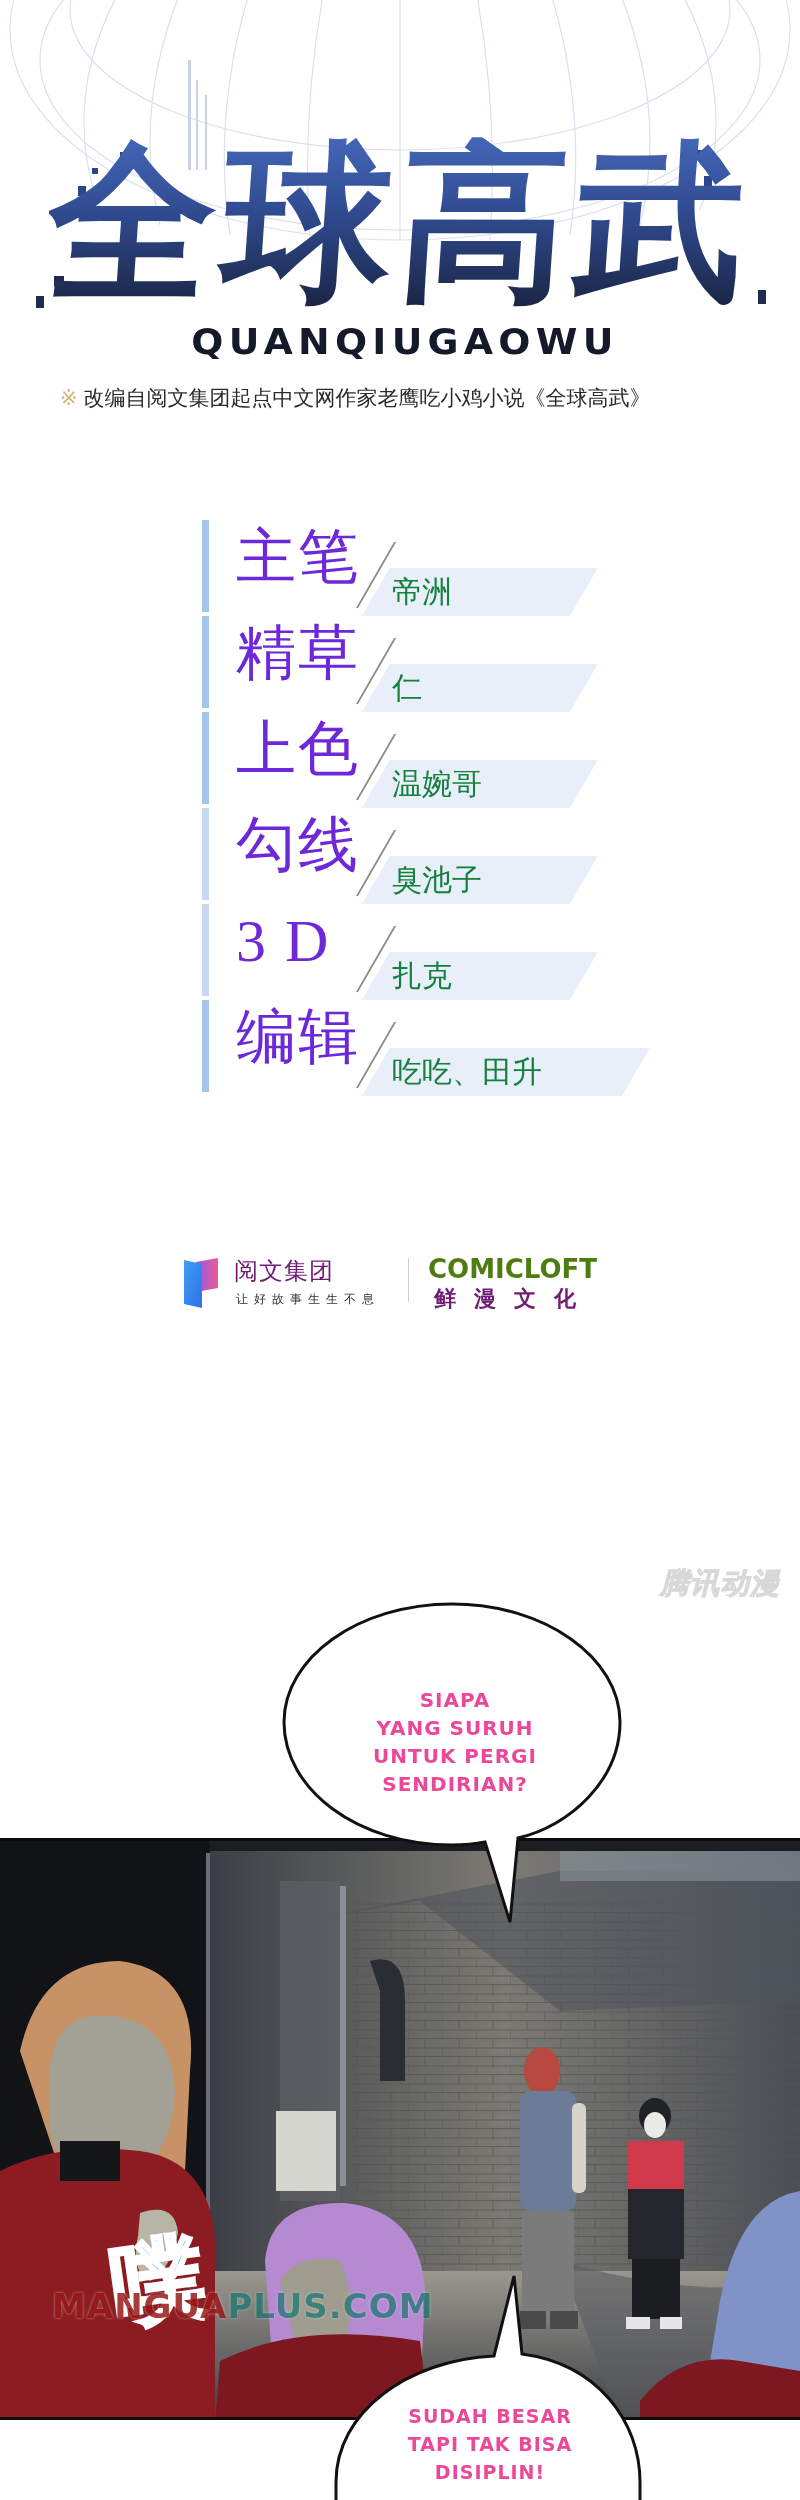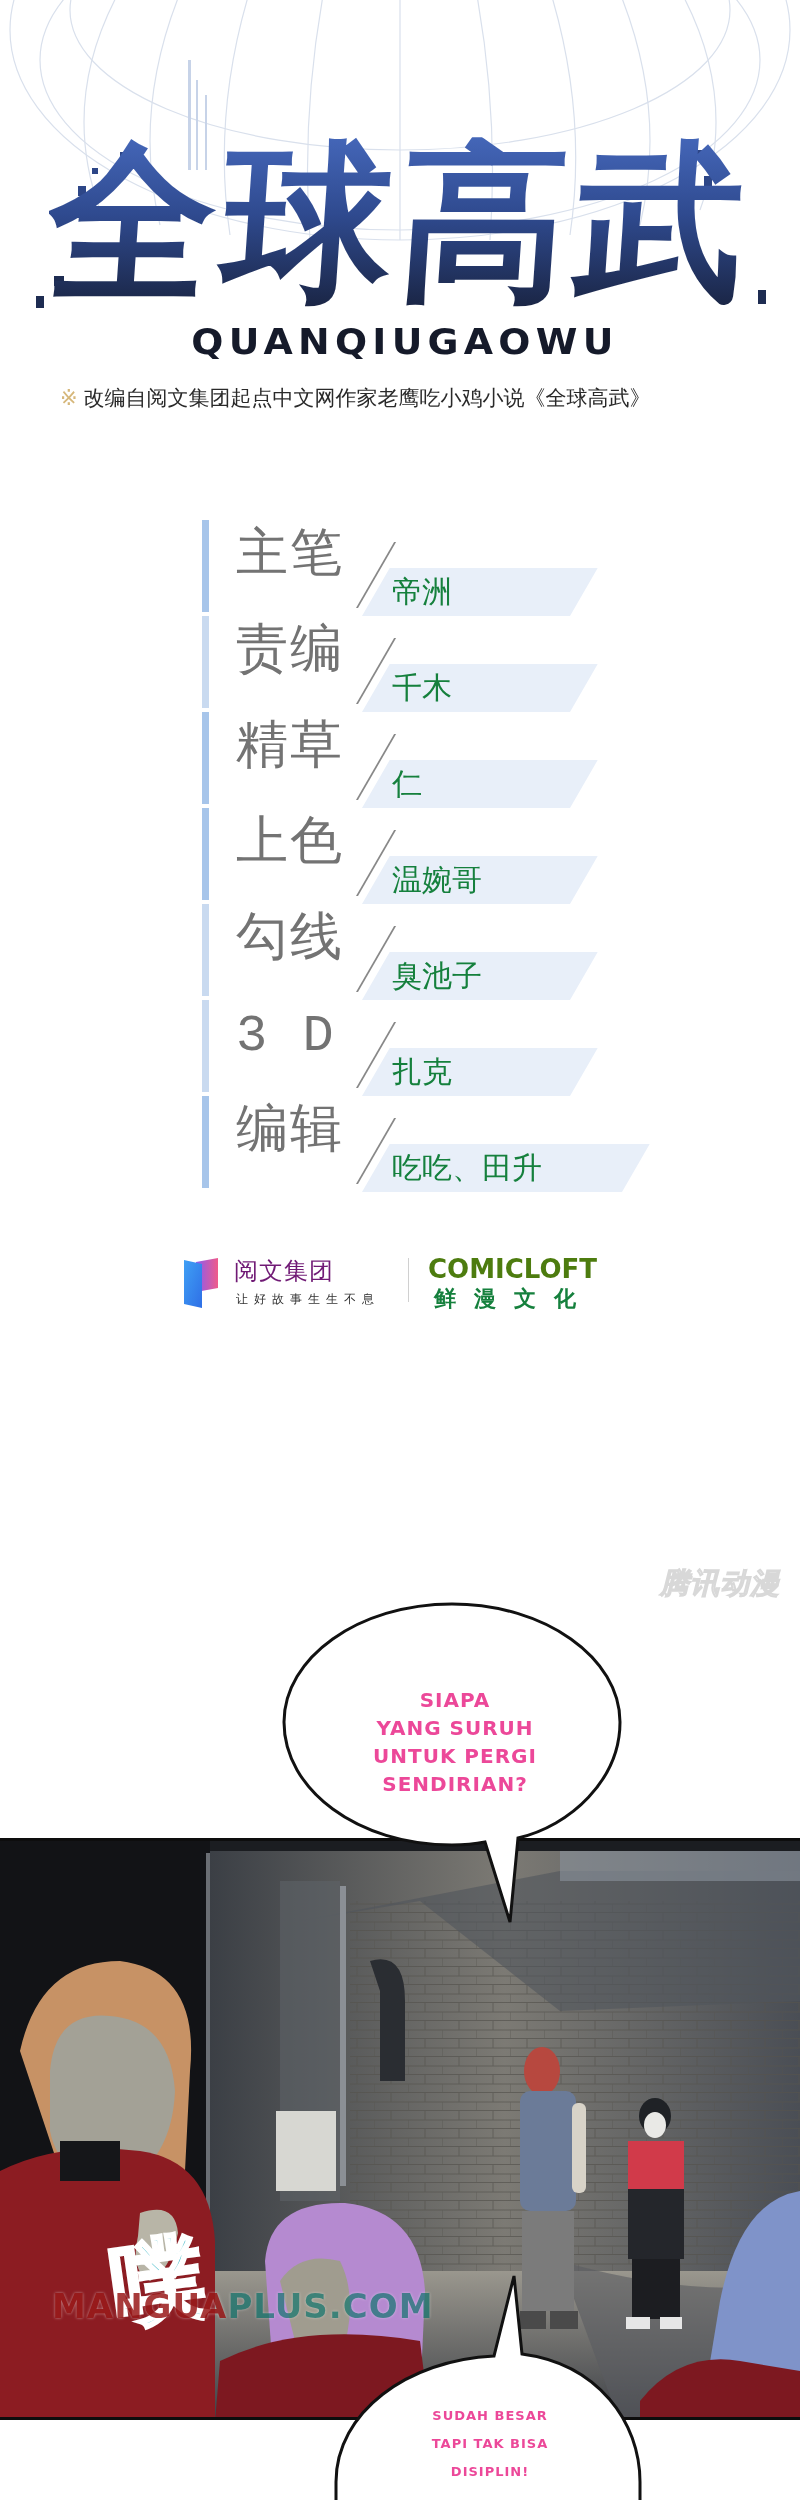--- a/index.html
+++ b/index.html
@@ -34,42 +34,42 @@
     font-family: "DejaVu Sans", sans-serif;
   }
   #subtitle .mark { color: #d6b77a; margin-right: 6px; }
 
   
   #credits { left: 202px; top: 518px; width: 420px; }
   .credit-row { position: relative; height: 96px; }
   .credit-row .bar { position: absolute; left: 0; top: 2px; width: 7px; height: 92px; background: #c9daf0; }
   .credit-row.alt .bar { background: #a7c5ea; }
   .credit-role {
-    position: absolute; left: 34px; top: 14px; font-size: 52px; line-height: 50px; color: #737373;
-    font-family: Liberation Mono, monospace; letter-spacing: 2px;
+    position: absolute; left: 34px; top: 14px; font-size: 60px; line-height: 50px; color: #6d28d9;
+    font-family: Liberation Serif, serif; letter-spacing: 2px;
   }
   .credit-slash { position: absolute; left: 154px; top: 24px; width: 2px; height: 66px; background: #888; transform: skewX(-30deg); transform-origin: bottom left; }
   .credit-name-bg {
     position: absolute; left: 160px; top: 50px; width: 208px; height: 48px;
     background: #e8eff9; transform: skewX(-30deg); transform-origin: bottom left;
   }
   .credit-row.wide .credit-name-bg { width: 260px; }
   .credit-name {
     position: absolute; left: 190px; top: 52px; font-size: 30px; line-height: 44px; color: #15803d;
     font-family: "DejaVu Sans", sans-serif; white-space: nowrap;
   }
 
   
   #logos { left: 182px; top: 1248px; width: 430px; height: 66px; }
   #yuewen-icon { position: absolute; left: 0; top: 6px; width: 40px; height: 56px; }
   #yuewen-name { position: absolute; left: 52px; top: 4px; font-size: 24px; line-height: 38px; color: #701a75; letter-spacing: 1px; }
   #yuewen-slogan { position: absolute; left: 54px; top: 44px; font-size: 12px; line-height: 14px; color: #333; letter-spacing: 6px; white-space: nowrap; }
   #logo-divider { position: absolute; left: 226px; top: 10px; width: 1px; height: 44px; background: #d0d0d0; }
   #comicloft-en { position: absolute; left: 246px; top: 6px; font-size: 26px; line-height: 30px; font-weight: bold; color: #4d7c0f; letter-spacing: 0px; }
-  #comicloft-cn { position: absolute; left: 252px; top: 38px; font-size: 22px; line-height: 26px; font-weight: bold; color: #15803d; letter-spacing: 18px; white-space: nowrap; }
+  #comicloft-cn { position: absolute; left: 252px; top: 38px; font-size: 22px; line-height: 26px; font-weight: bold; color: #701a75; letter-spacing: 18px; white-space: nowrap; }
 
   #tencent-watermark {
     left: 660px; top: 1566px; font-size: 29px; line-height: 34px; font-weight: bold; font-style: italic;
     color: #f4f4f4; -webkit-text-stroke: 1px #d8d8d8; letter-spacing: 1px;
   }
 
   
   .bubble-svg { position: absolute; overflow: visible; }
   .bubble-text {
     position: absolute; text-align: center; font-family: "DejaVu Sans", sans-serif;
@@ -139,27 +139,20 @@
   <span class="mark">※</span><span>改编自阅文集团起点中文网作家老鹰吃小鸡小说《全球高武》</span>
 </div>
 
 <div id="credits" class="abs">
   <div class="credit-row alt">
     <div class="bar"></div>
     <div class="credit-role">主笔</div>
     <div class="credit-slash"></div>
     <div class="credit-name-bg"></div>
     <div class="credit-name">帝洲</div>
-  </div>
-  <div class="credit-row">
-    <div class="bar"></div>
-    <div class="credit-role">责编</div>
-    <div class="credit-slash"></div>
-    <div class="credit-name-bg"></div>
-    <div class="credit-name">千木</div>
   </div>
   <div class="credit-row alt">
     <div class="bar"></div>
     <div class="credit-role">精草</div>
     <div class="credit-slash"></div>
     <div class="credit-name-bg"></div>
     <div class="credit-name">仁</div>
   </div>
   <div class="credit-row alt">
     <div class="bar"></div>
@@ -295,17 +288,17 @@
 <div class="bubble-text abs" style="left:340px;top:1686px;width:230px;font-size:20px;line-height:28px;letter-spacing:1px;">
   <div>SIAPA</div>
   <div>YANG SURUH</div>
   <div>UNTUK PERGI</div>
   <div>SENDIRIAN?</div>
 </div>
 
 <svg class="bubble-svg" style="left:328px;top:2272px;" width="320" height="240" viewBox="0 0 320 240">
   <path d="M186 4 L194 82 C270 92 312 150 312 210 L312 240 L8 240 L8 210 C8 140 80 88 166 84 Z" fill="#ffffff" stroke="#111" stroke-width="3"></path>
 </svg>
-<div class="bubble-text abs" style="left:370px;top:2402px;width:240px;font-size:13px;line-height:28px;letter-spacing:1px;">
+<div class="bubble-text abs" style="left:370px;top:2402px;width:240px;font-size:19px;line-height:28px;letter-spacing:1px;">
   <div>SUDAH BESAR</div>
   <div>TAPI TAK BISA</div>
   <div>DISIPLIN!</div>
 </div>
 
 </body></html>

